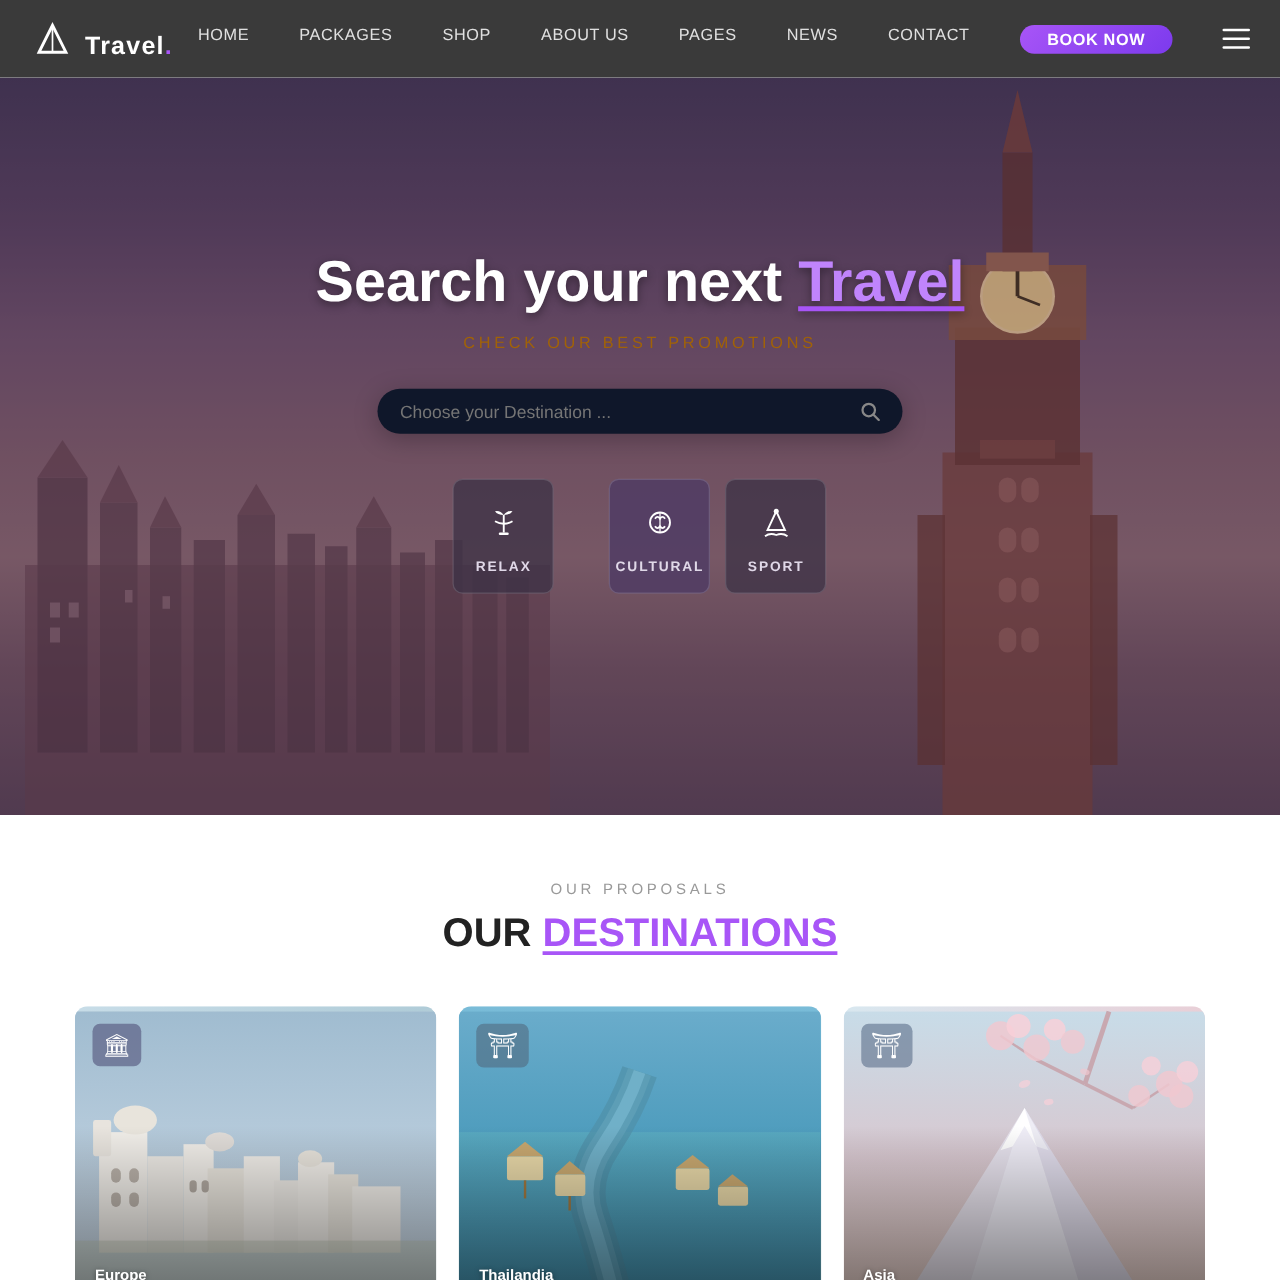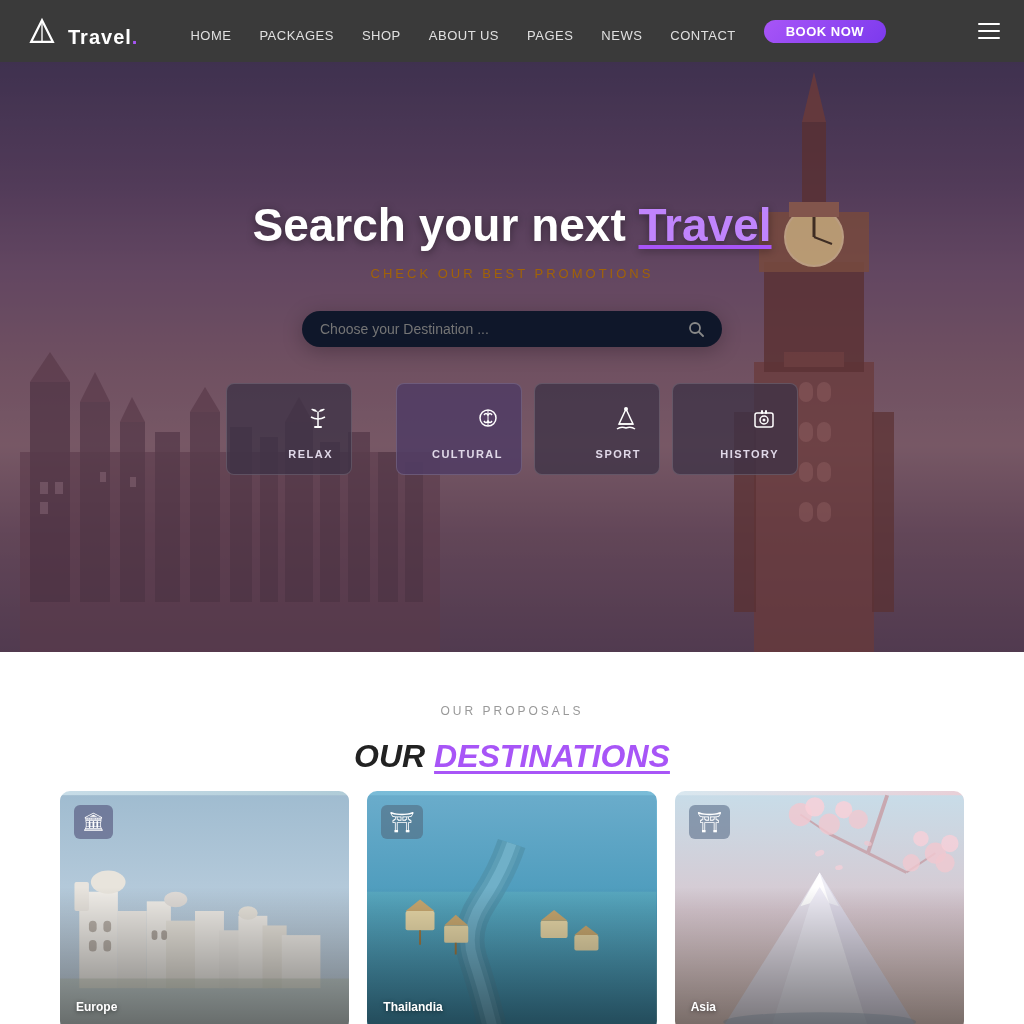--- a/index.html
+++ b/index.html
@@ -29,23 +29,23 @@
       color: #fff;
       font-size: 20px;
       font-weight: 700;
       letter-spacing: 1px;
     }
     .logo-dot {
       color: #a855f7;
     }
     .nav-links {
       display: flex;
-      align-items: flex-end;
-      gap: 28px;
-      margin-left: 52px;
+      align-items: flex-start;
+      gap: 40px;
+      margin-left: 20px;
       flex: 1;
     }
     .nav-link {
       color: #e0e0e0;
       text-decoration: none;
       font-size: 13px;
       font-weight: 500;
       letter-spacing: 0.5px;
       text-transform: uppercase;
       cursor: pointer;
@@ -156,24 +156,24 @@
       gap: 12px;
       justify-content: center;
       position: relative;
       z-index: 5;
     }
     .category-card {
       background: rgba(60, 50, 70, 0.75);
       border: 1px solid rgba(255,255,255,0.15);
       border-radius: 8px;
       padding: 20px 18px 14px;
-      width: 126px;
+      width: 81px;
       display: flex;
       flex-direction: column;
-      align-items: flex-end;
+      align-items: center;
       gap: 10px;
       cursor: pointer;
       transition: background 0.2s;
     }
     .category-card.active {
       background: rgba(80, 60, 100, 0.85);
       margin-left: 32px;
     }
     .category-icon {
       color: #fff;
@@ -192,30 +192,29 @@
     .proposals-section {
       background: #fff;
       padding: 52px 60px 40px;
     }
     .proposals-label {
       text-align: center;
       color: #999;
       font-size: 12px;
       letter-spacing: 3px;
       text-transform: uppercase;
-      margin-bottom: 20px;
+      margin-bottom: 10px;
     }
     .proposals-title {
       text-align: center;
       font-size: 32px;
       font-weight: 900;
       color: #222;
       text-transform: uppercase;
-      margin-bottom: 16px;
-      font-style: italic;
+      margin-bottom: 40px;
     }
     .proposals-title-highlight {
       color: #a855f7;
       text-decoration: underline;
       text-decoration-color: #a855f7;
       text-underline-offset: 4px;
     }
 
     
     .destinations-grid {
@@ -461,32 +460,20 @@
           <svg width="30" height="30" viewBox="0 0 30 30" fill="none" stroke="white" stroke-width="1.5">
             <polygon points="15,5 22,20 8,20" stroke="white" stroke-width="1.5" fill="none"></polygon>
             <line x1="8" y1="20" x2="22" y2="20" stroke="white" stroke-width="1.5"></line>
             <circle cx="15" cy="5" r="2" fill="white" stroke="none"></circle>
             <path d="M6 25 Q10 22 15 24 Q20 22 24 25" stroke="white" stroke-width="1.5" fill="none"></path>
           </svg>
         </span>
         <span class="category-label">SPORT</span>
       </div>
 
-      <div class="category-card">
-        <span class="category-icon">
-          <svg width="30" height="30" viewBox="0 0 30 30" fill="none" stroke="white" stroke-width="1.5">
-            <rect x="6" y="9" width="18" height="14" rx="2" stroke="white" stroke-width="1.5" fill="none"></rect>
-            <circle cx="15" cy="16" r="4" stroke="white" stroke-width="1.5" fill="none"></circle>
-            <circle cx="15" cy="16" r="1.5" fill="white" stroke="none"></circle>
-            <rect x="12" y="6" width="2" height="4" rx="1" fill="white" stroke="none"></rect>
-            <rect x="16" y="6" width="2" height="4" rx="1" fill="white" stroke="none"></rect>
-          </svg>
-        </span>
-        <span class="category-label">HISTORY</span>
-      </div>
     </div>
   </div>
 </section>
 
 <section class="proposals-section">
   <p class="proposals-label">OUR PROPOSALS</p>
   <h2 class="proposals-title">
     <span>OUR </span><span class="proposals-title-highlight">DESTINATIONS</span>
   </h2>
 

